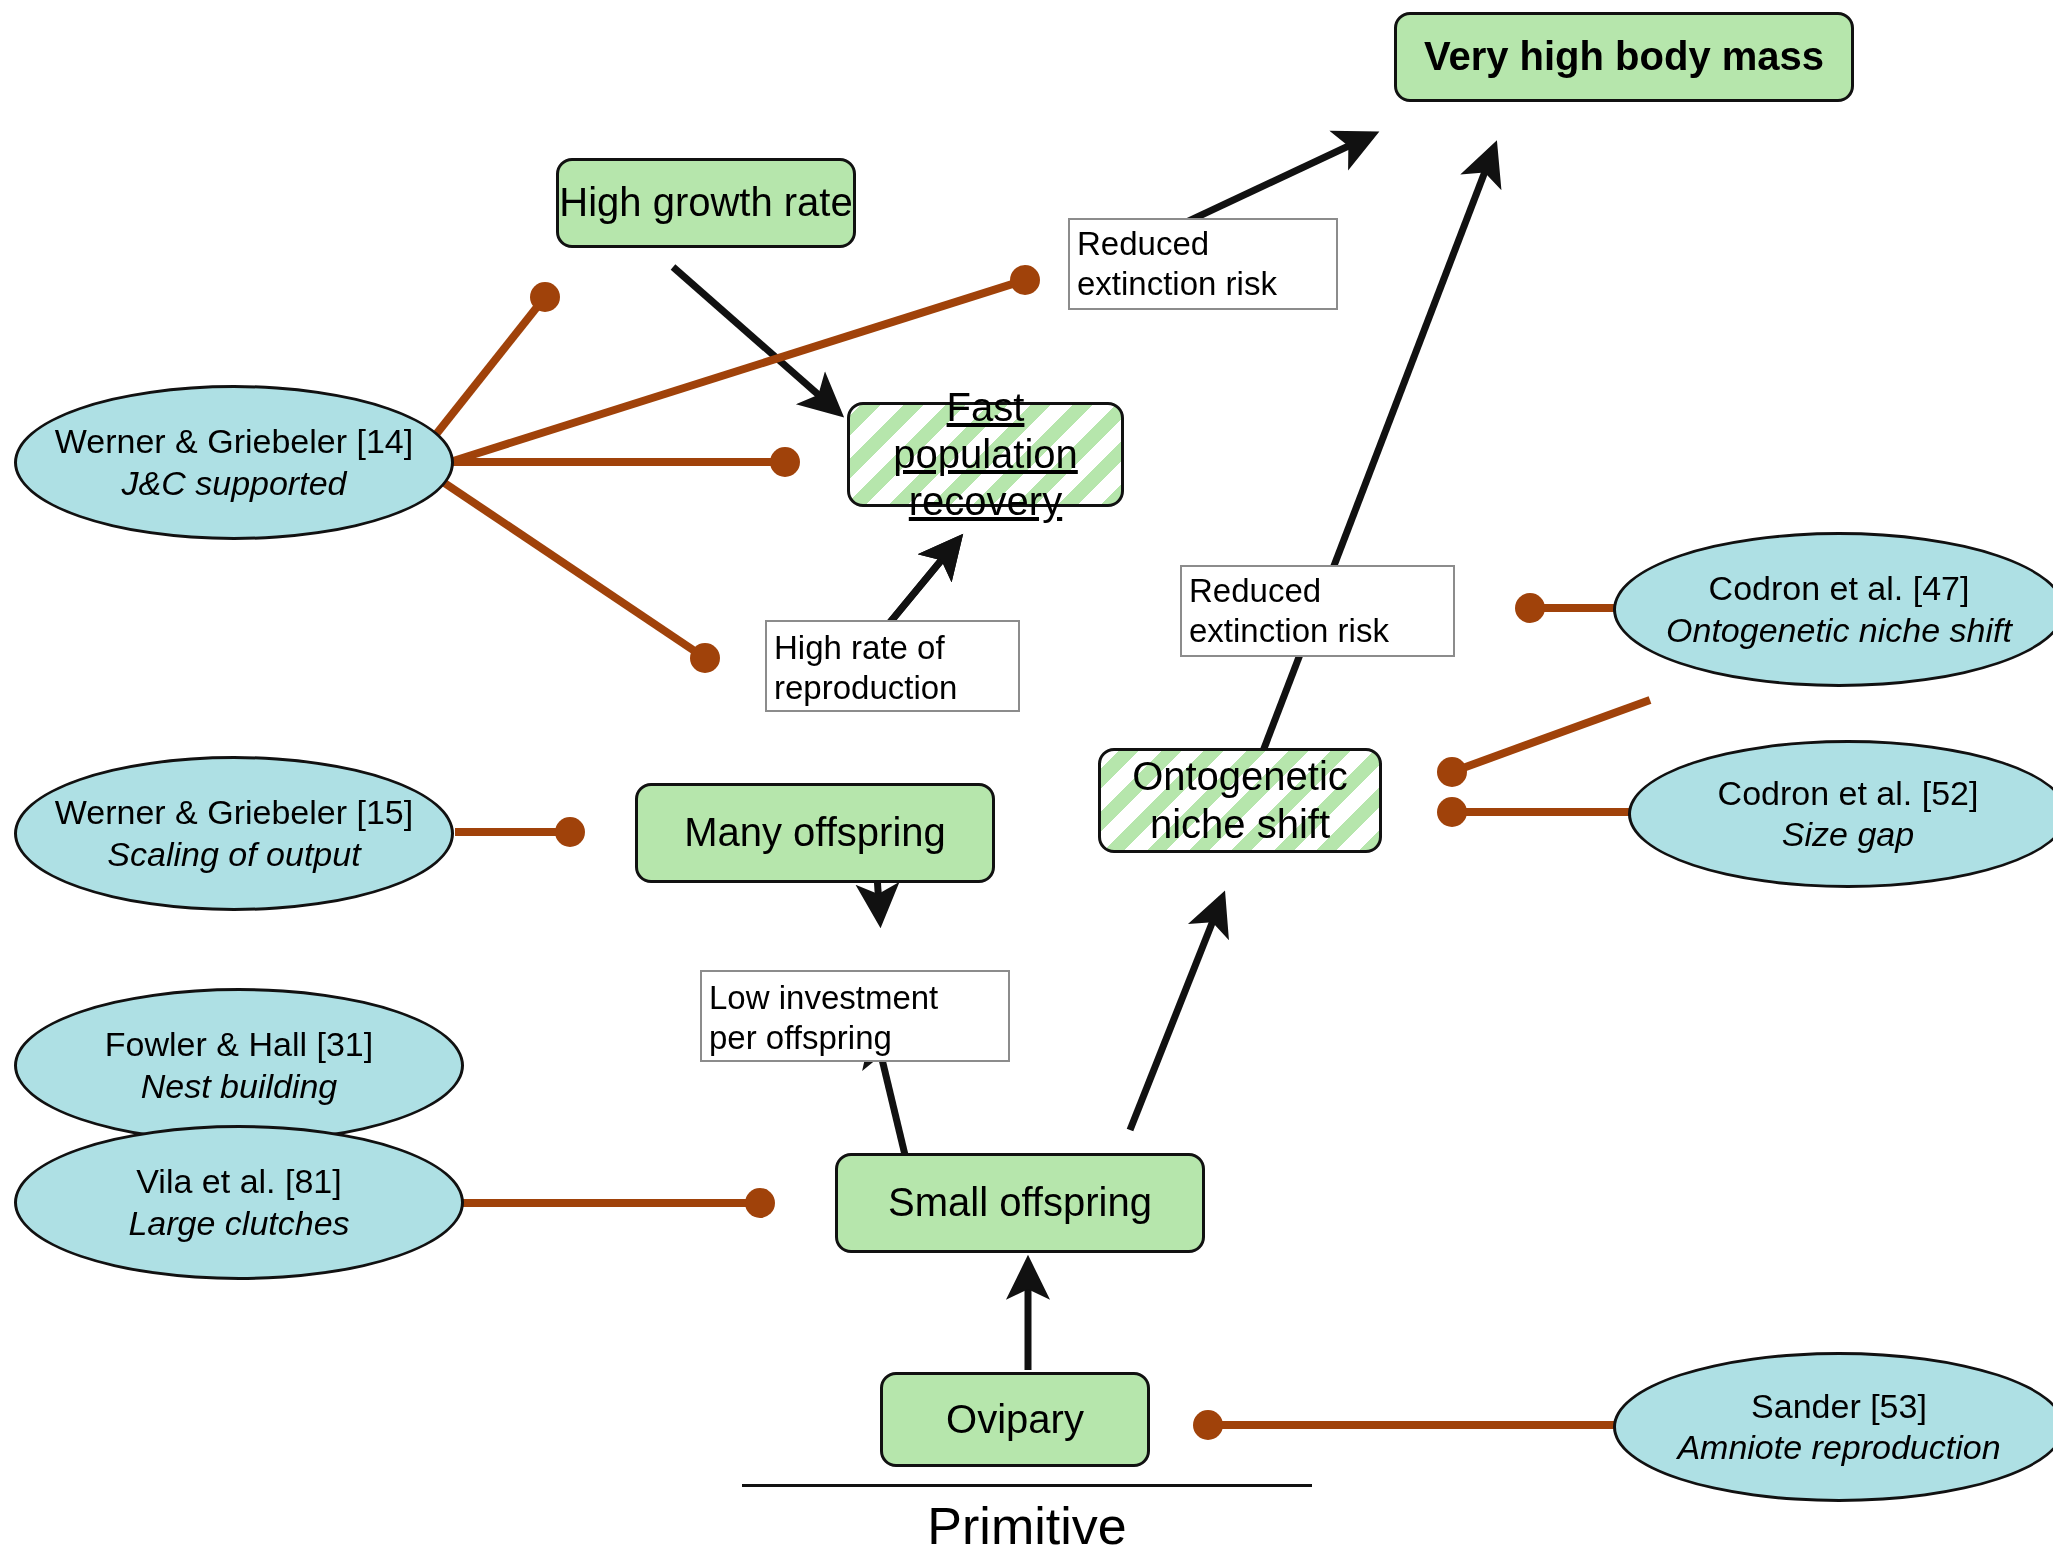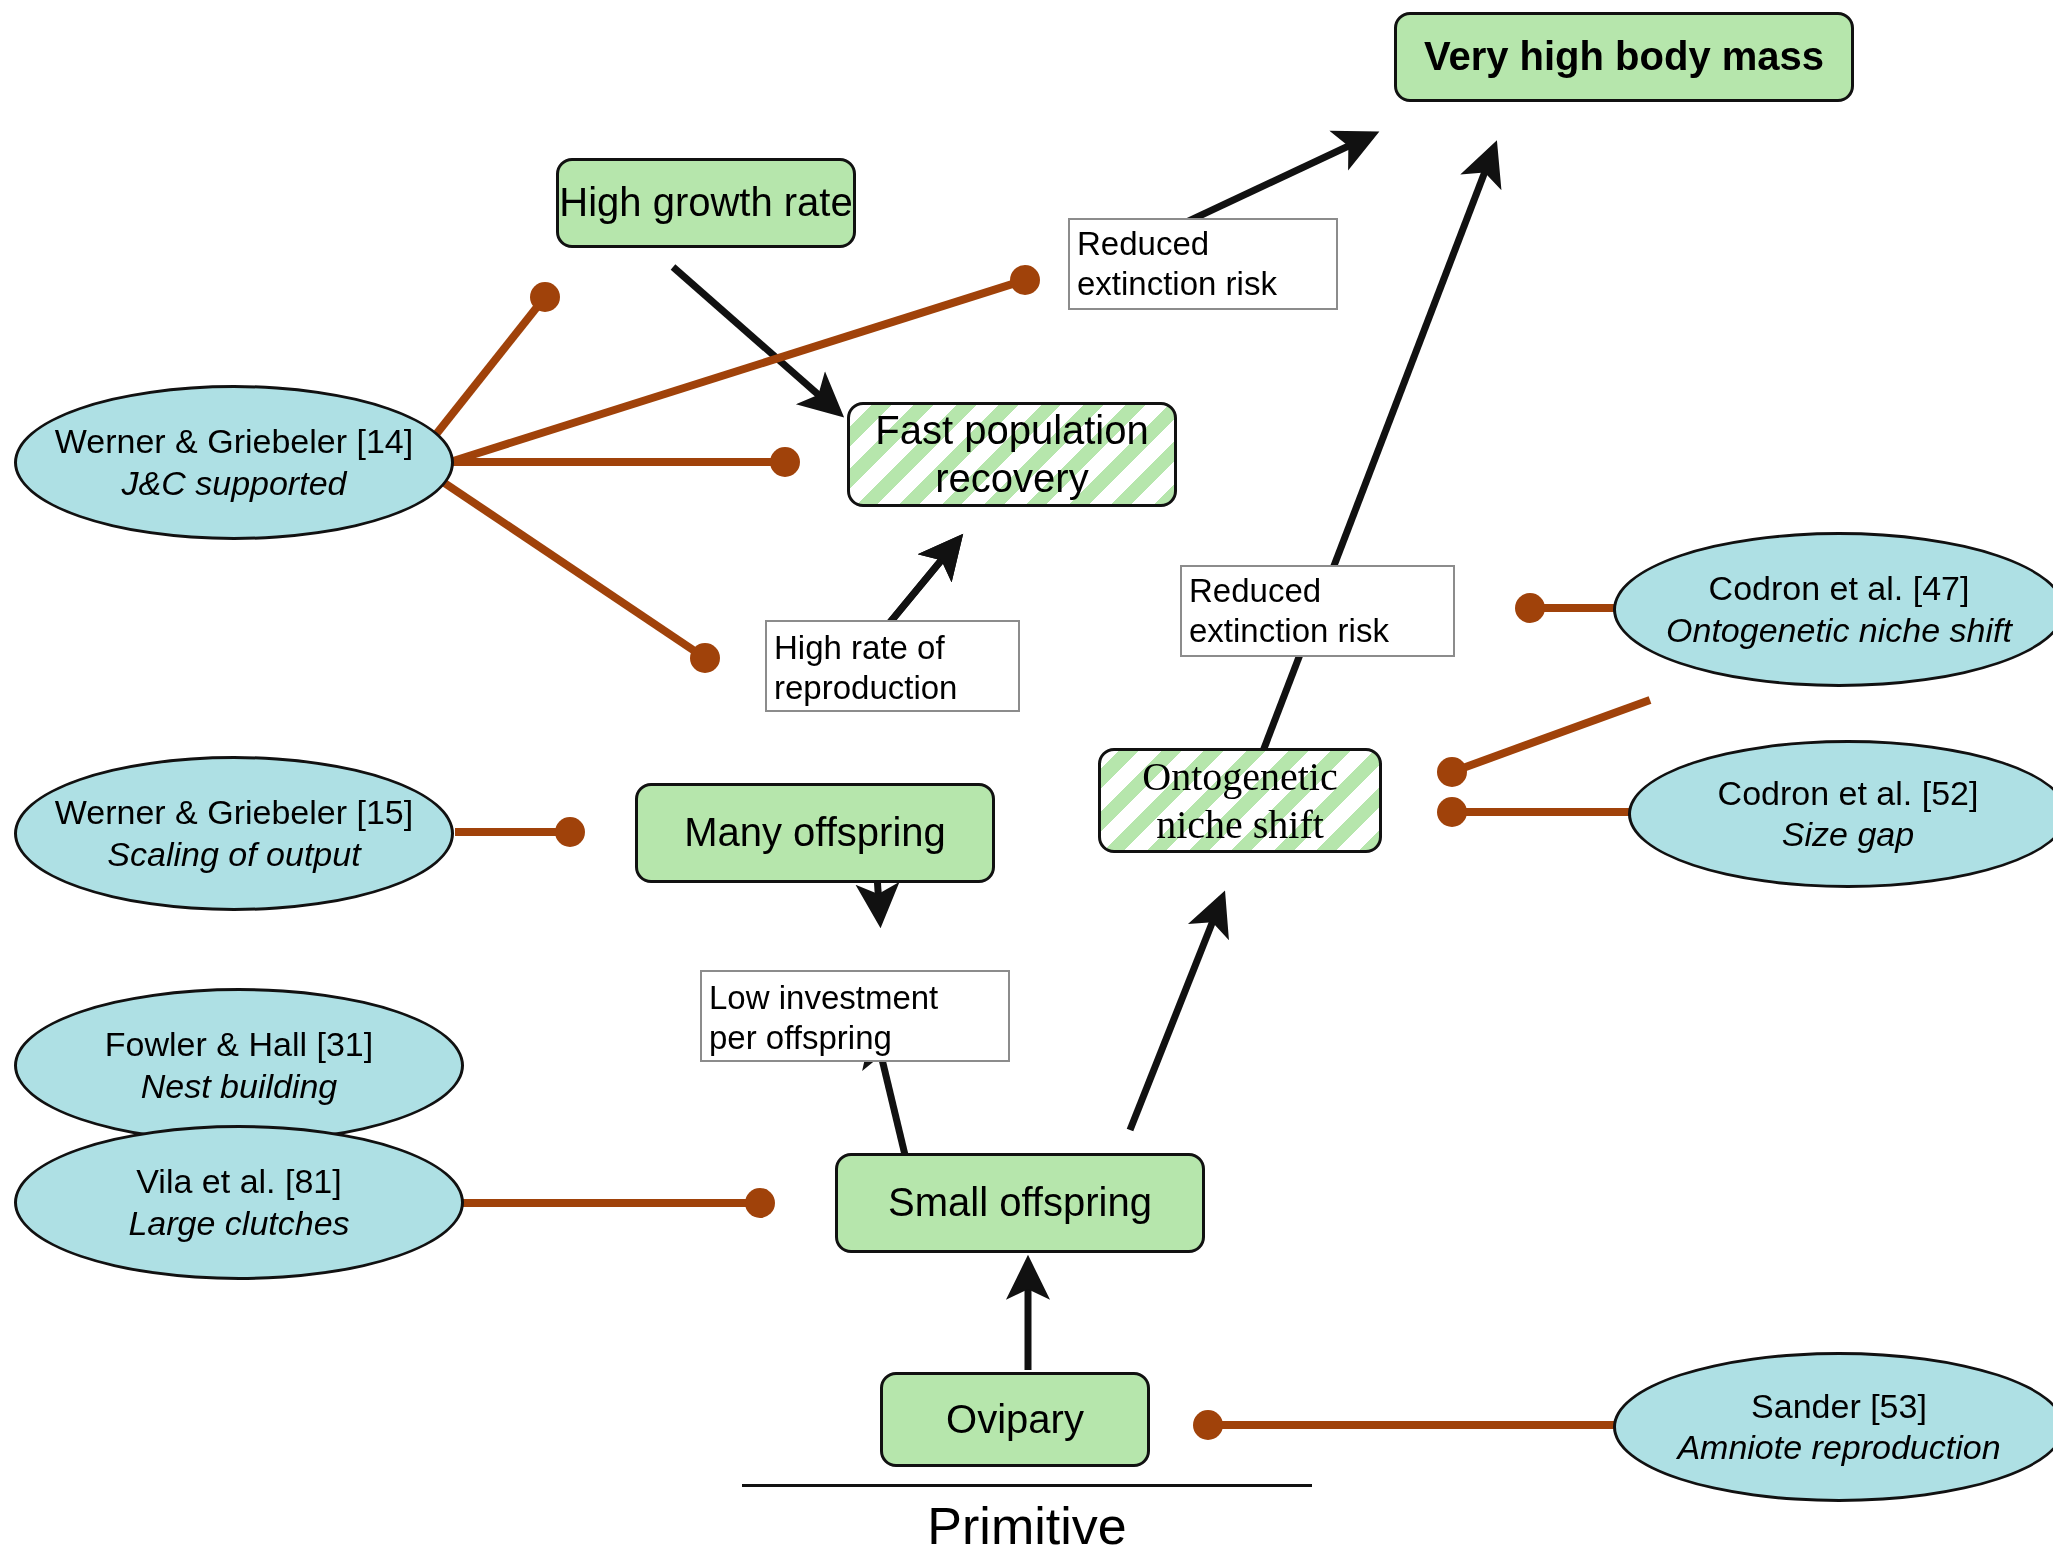--- a/index.html
+++ b/index.html
@@ -140,26 +140,26 @@
   </svg>
 
   <div class="node trait bold" style="left:1394px;top:12px;width:460px;height:90px;">
     <span>Very high body mass</span>
   </div>
 
   <div class="node trait" style="left:556px;top:158px;width:300px;height:90px;">
     <span>High growth rate</span>
   </div>
 
-  <div class="node hatch" style="left:847px;top:402px;width:330px;height:105px;flex-direction:column;">
+  <div class="node hatch" style="left:847px;top:402px;width:277px;height:105px;flex-direction:column;text-decoration:underline;">
     <span class="txt">Fast population</span>
     <span class="txt">recovery</span>
   </div>
 
-  <div class="node hatch" style="left:1098px;top:748px;width:284px;height:105px;flex-direction:column;font-family:Liberation Serif, serif;">
+  <div class="node hatch" style="left:1098px;top:748px;width:284px;height:105px;flex-direction:column;">
     <span class="txt">Ontogenetic</span>
     <span class="txt">niche shift</span>
   </div>
 
   <div class="node trait" style="left:635px;top:783px;width:360px;height:100px;">
     <span>Many offspring</span>
   </div>
 
   <div class="node trait" style="left:835px;top:1153px;width:370px;height:100px;">
     <span>Small offspring</span>

